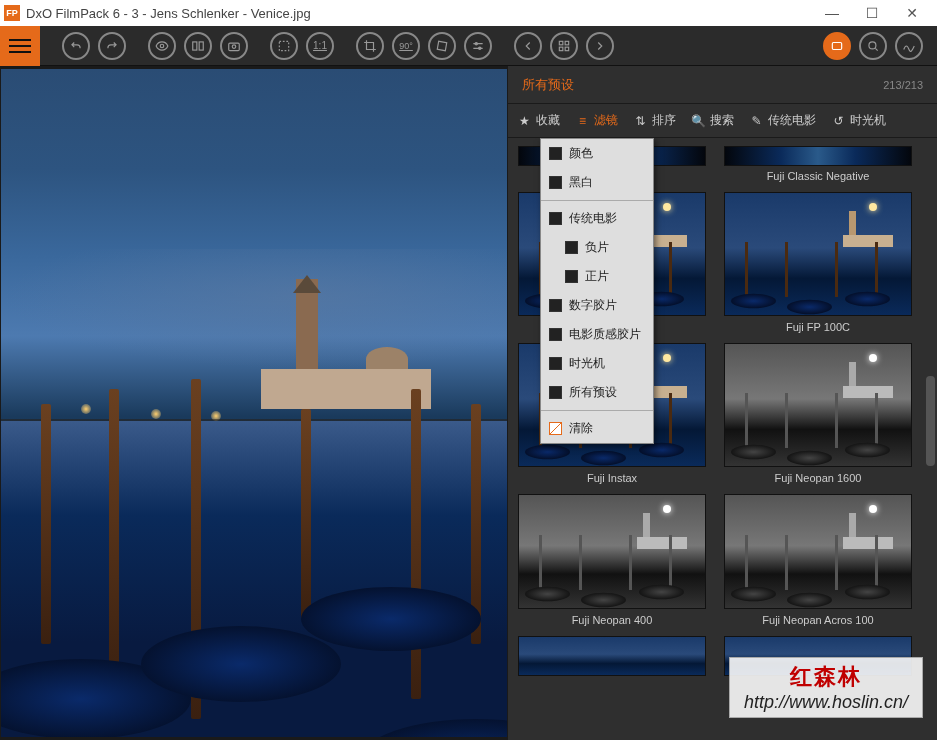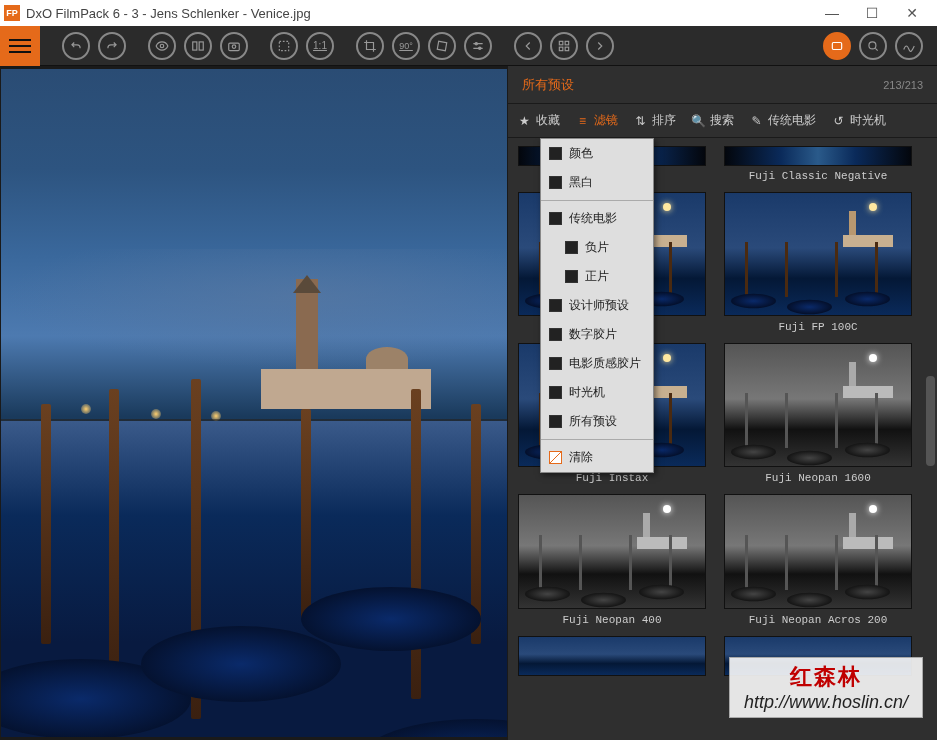--- a/index.html
+++ b/index.html
@@ -141,21 +141,21 @@
     text-align: center;
   }
   .preset .thumb {
     width: 188px; height: 124px;
     border: 1px solid #111;
     position: relative;
     overflow: hidden;
   }
   .preset.tall .thumb { height: 115px; }
   .preset.short .thumb { height: 20px; }
-  .preset .label { margin-top: 5px; font-size: 11px; color: #ccc; font-family: Liberation Mono, monospace; }
+  .preset .label { margin-top: 5px; font-size: 11px; color: #ccc; }
   .preset.short .label { margin-top: 4px; }
 
   
   .th-color { background: linear-gradient(to bottom,#1a3a6a 0%,#2a4a7a 45%,#041836 70%,#0a2a5a 100%); }
   .th-bw { background: linear-gradient(to bottom,#555 0%,#777 45%,#111 70%,#333 100%); }
   .th-band { background: linear-gradient(to right,#03060c,#0a2a5a 30%,#2a5a8a 50%,#0a2a5a 70%,#03060c); }
   .thumb .mini-church { position:absolute; right:18px; top:22px; width:50px; height:32px; }
   .thumb .mini-church .mt { position:absolute; left:6px; bottom:8px; width:7px; height:28px; background:#b89870; }
   .thumb .mini-church .mb { position:absolute; left:0; bottom:0; width:50px; height:12px; background:#c8b090; }
   .th-bw .mini-church .mt { background:#aaa; }
@@ -522,21 +522,21 @@
             <div class="boats">
                 <div class="pole-s" style="left:20px;"></div>
                 <div class="pole-s" style="left:60px;"></div>
                 <div class="pole-s" style="left:110px;"></div>
                 <div class="pole-s" style="left:150px;"></div>
             <div class="boat" style="left:6px; bottom:-4px;"></div>
                 <div class="boat" style="left:62px; bottom:-10px;"></div>
                 <div class="boat" style="left:120px; bottom:-2px;"></div>
               </div>
             </div>
-          <div class="label">Fuji Neopan Acros 200</div>
+          <div class="label">Fuji Neopan Acros 100</div>
         </div>
       </div>
 
       <div class="preset-row">
         <div class="preset">
           <div class="thumb th-color" style="height:40px;"></div>
         </div>
         <div class="preset">
           <div class="thumb th-color" style="height:40px;"></div>
         </div>
@@ -556,24 +556,20 @@
             <span class="chk"></span>
             <span>传统电影</span>
           </div>
         <div class="row indent">
             <span class="chk"></span>
             <span>负片</span>
           </div>
         <div class="row indent">
             <span class="chk"></span>
             <span>正片</span>
-          </div>
-        <div class="row">
-            <span class="chk"></span>
-            <span>设计师预设</span>
           </div>
         <div class="row">
             <span class="chk"></span>
             <span>数字胶片</span>
           </div>
         <div class="row">
             <span class="chk"></span>
             <span>电影质感胶片</span>
           </div>
         <div class="row">

